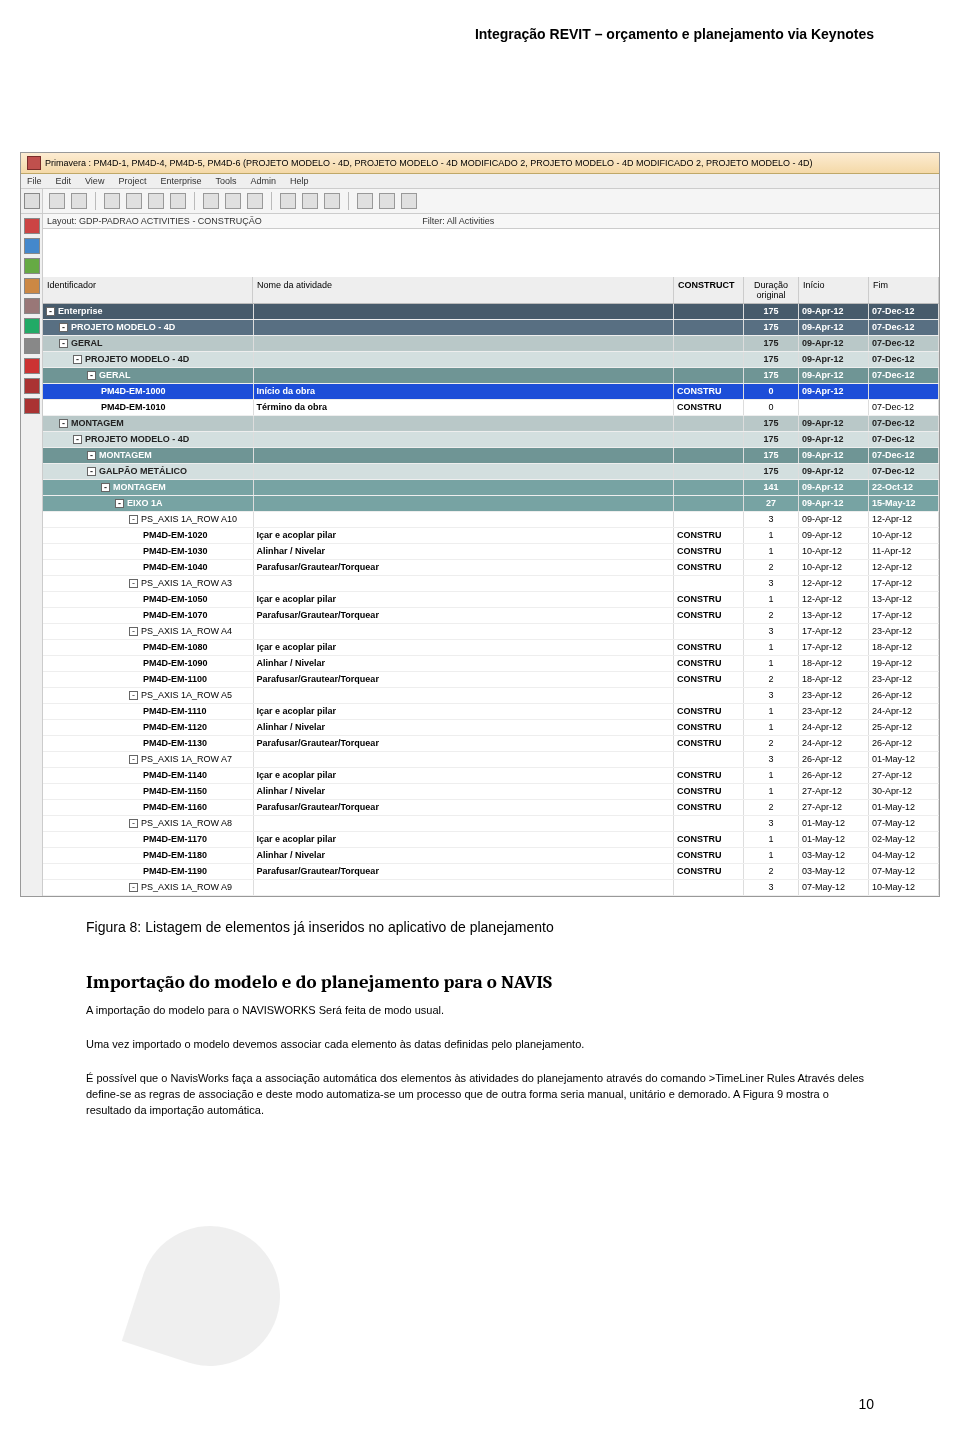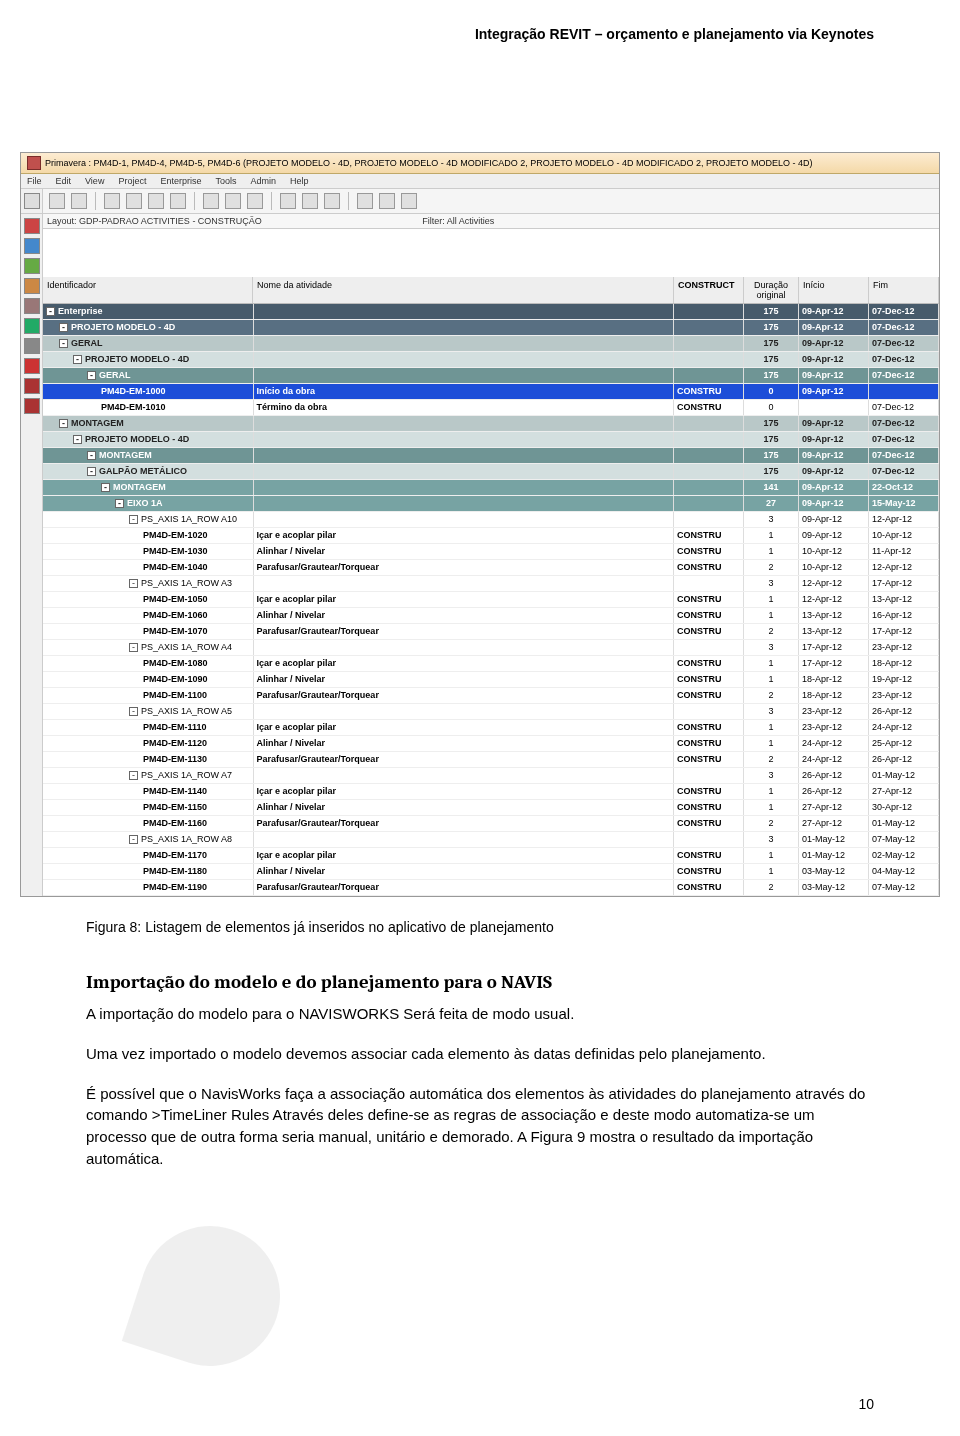--- a/index.html
+++ b/index.html
@@ -176,21 +176,21 @@
     font-size: 14px;
     margin-bottom: 36px;
   }
   h2.section {
     font-family: Cambria, Georgia, serif;
     font-size: 19px;
     font-weight: bold;
     margin-bottom: 10px;
   }
   .para {
-    font-size: 15px;
+    font-size: 11px;
     line-height: 1.45;
     margin-bottom: 18px;
   }
   .page-num {
     position: absolute;
     bottom: 24px;
     right: 86px;
     font-size: 14px;
   }
   .watermark {
@@ -429,28 +429,20 @@
           </div>
           <div class="row ">
             <div class="c-id indent-7 bold"><span>PM4D-EM-1050</span></div>
             <div class="c-name bold">Içar e acoplar pilar</div>
             <div class="c-con">CONSTRU</div>
             <div class="c-dur">1</div>
             <div class="c-ini">12-Apr-12</div>
             <div class="c-fim">13-Apr-12</div>
           </div>
           <div class="row ">
-            <div class="c-id indent-7 bold"><span>PM4D-EM-1060</span></div>
-            <div class="c-name bold">Alinhar / Nivelar</div>
-            <div class="c-con">CONSTRU</div>
-            <div class="c-dur">1</div>
-            <div class="c-ini">13-Apr-12</div>
-            <div class="c-fim">16-Apr-12</div>
-          </div>
-          <div class="row ">
             <div class="c-id indent-7 bold"><span>PM4D-EM-1070</span></div>
             <div class="c-name bold">Parafusar/Grautear/Torquear</div>
             <div class="c-con">CONSTRU</div>
             <div class="c-dur">2</div>
             <div class="c-ini">13-Apr-12</div>
             <div class="c-fim">17-Apr-12</div>
           </div>
           <div class="row ">
             <div class="c-id indent-6"><span class="exp">-</span><span>PS_AXIS 1A_ROW A4</span></div>
             <div class="c-name"></div>
@@ -571,20 +563,28 @@
             <div class="c-ini">03-May-12</div>
             <div class="c-fim">04-May-12</div>
           </div>
           <div class="row ">
             <div class="c-id indent-7 bold"><span>PM4D-EM-1190</span></div>
             <div class="c-name bold">Parafusar/Grautear/Torquear</div>
             <div class="c-con">CONSTRU</div>
             <div class="c-dur">2</div>
             <div class="c-ini">03-May-12</div>
             <div class="c-fim">07-May-12</div>
+          </div>
+          <div class="row ">
+            <div class="c-id indent-6"><span class="exp">-</span><span>PS_AXIS 1A_ROW A9</span></div>
+            <div class="c-name"></div>
+            <div class="c-con"></div>
+            <div class="c-dur">3</div>
+            <div class="c-ini">07-May-12</div>
+            <div class="c-fim">10-May-12</div>
           </div>
         </div>
     </div>
   </div>
 </div>
 
 <div class="content">
   <div class="caption">Figura 8: Listagem de elementos já inseridos no aplicativo de planejamento</div>
   <h2 class="section">Importação do modelo e do planejamento para o NAVIS</h2>
   <p class="para">A importação do modelo para o NAVISWORKS Será feita de modo usual.</p>

